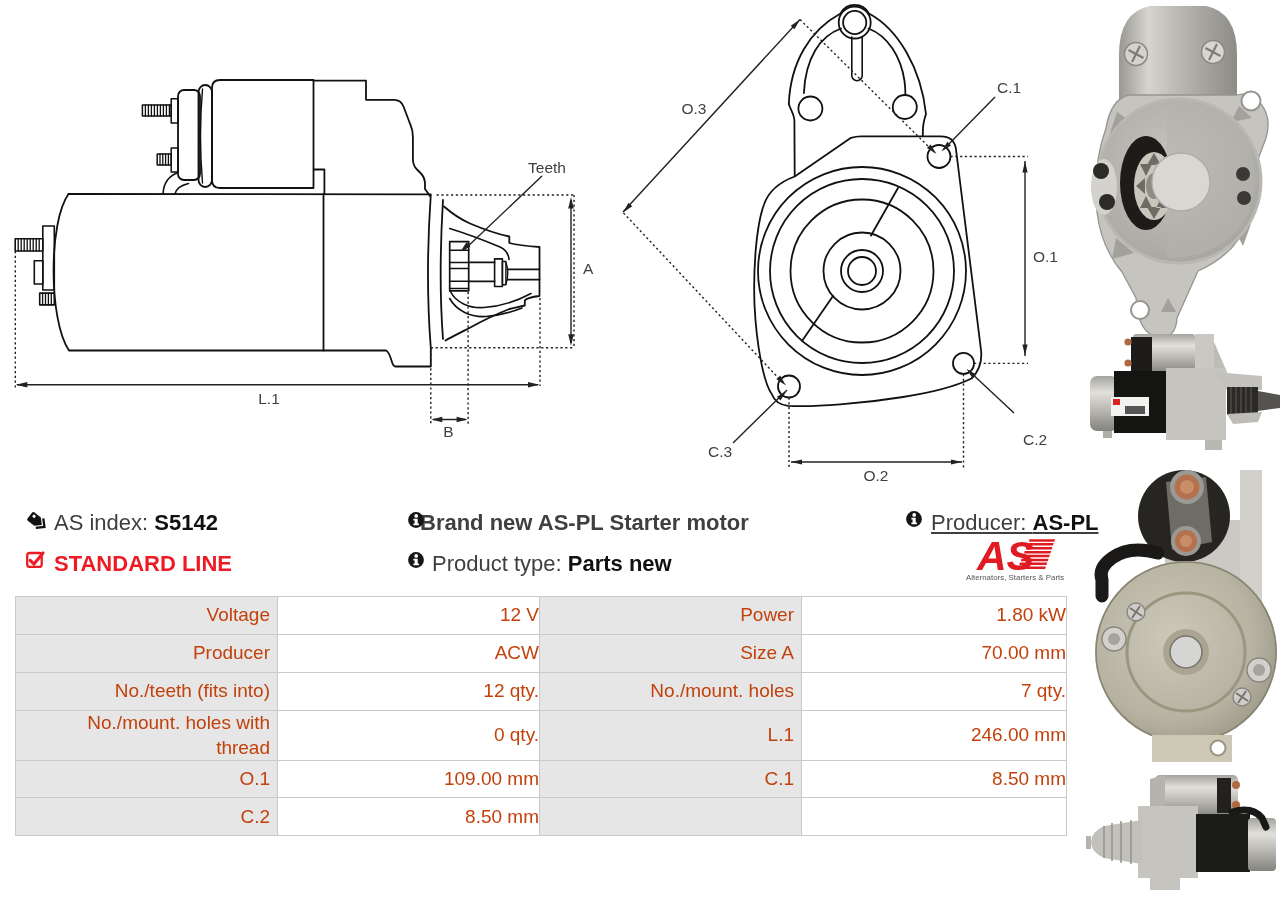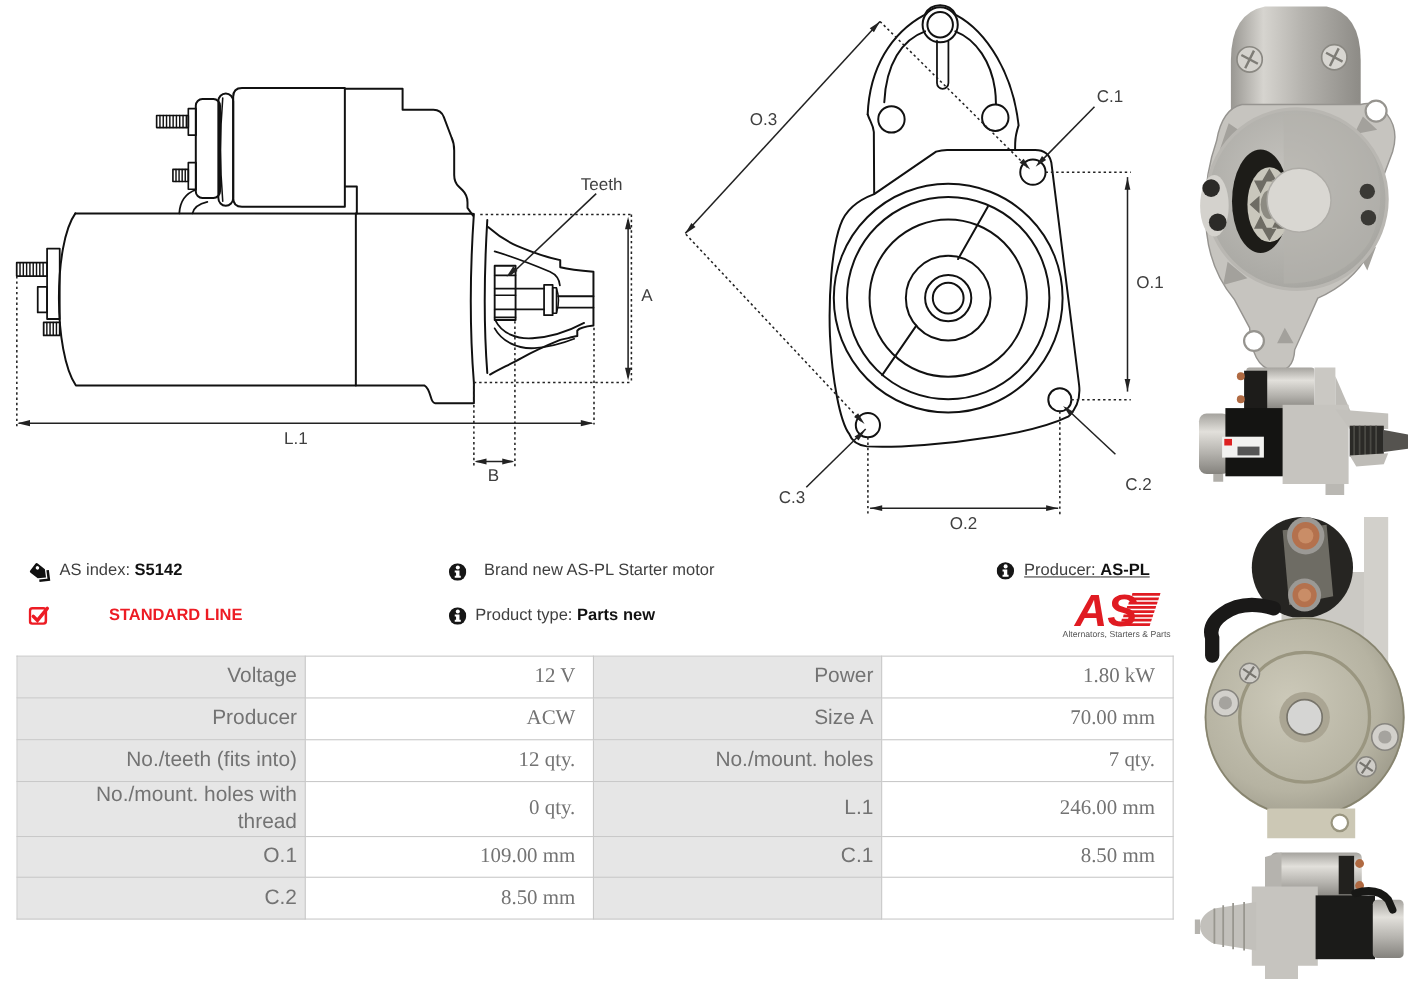--- a/index.html
+++ b/index.html
@@ -1,26 +1,26 @@
 <!DOCTYPE html>
 <html><head>
 <meta charset="utf-8">
 <style>
 html,body{margin:0;padding:0;background:#fff;}
 #page{position:relative;width:1286px;height:898px;background:#fff;overflow:hidden;
   font-family:"Liberation Sans",sans-serif;}
 .abs{position:absolute;}
-.inforow{position:absolute;font-size:15px;color:#3f3f3f;white-space:nowrap;}
+.inforow{position:absolute;font-size:22px;color:#3f3f3f;white-space:nowrap;}
 .inforow b{color:#111;}
 .red{color:#ed1c24;font-weight:bold;}
 #spec{position:absolute;left:15px;top:596px;border-collapse:collapse;table-layout:fixed;}
-#spec td{border:1px solid #c9c9c9;font-size:19px;color:#737373;text-align:right;
+#spec td{border:1px solid #c9c9c9;font-size:19px;color:#c2410c;text-align:right;
   padding:0 7px 0 6px;vertical-align:middle;line-height:1.3;}
 #spec td.lab{background:#e6e6e6;}
-#spec td.val{background:#fff;padding-right:16px;font-family:Liberation Serif, serif;}
+#spec td.val{background:#fff;padding-right:0;}
 </style>
 </head>
 <body>
 <div id="page">
 
 <svg class="abs" style="left:0;top:0" width="610" height="460" viewBox="0 0 610 460">
 <g fill="none" stroke="#111" stroke-width="1.8" stroke-linejoin="round" stroke-linecap="round">
 
  <path d="M68.5 194 C 48.5 222 48.5 320 69 350.5 L 386 350.5 C 389 352 390.5 357 391.5 360.5 C 392.3 363.5 393.5 366.5 395.5 366.5 L 430.8 366.5 L 430.8 348"></path>
  <path d="M68.5 194 L 430 194.4"></path>
@@ -285,22 +285,22 @@
  <rect x="1196" y="814" width="54" height="58" fill="#1b1b19"></rect>
  <rect x="1248" y="818" width="28" height="53" rx="4" fill="url(#metv)"></rect>
  <path d="M1142 820 L1142 864 L1104 858 Q1091 852 1091 842 Q1091 832 1104 826 Z" fill="#c2c0bb"></path>
  <path d="M1104 826 L1104 858 M1112 823 L1112 861 M1121 821 L1121 863 M1131 820 L1131 864" stroke="#98968f" stroke-width="1.6" fill="none"></path>
  <path d="M1091 836 L1086 836 L1086 849 L1091 849 Z" fill="#b5b3ae"></path>
  <path d="M1232 812 Q1252 806 1262 818 L1266 827" fill="none" stroke="#181816" stroke-width="7" stroke-linecap="round"></path>
 </g>
 </svg>
 
 <div class="inforow" style="left:54px;top:510px;">AS index: <b>S5142</b></div>
-<div class="inforow red" style="left:54px;top:551px;margin-left:45px;">STANDARD LINE</div>
-<div class="inforow" style="left:440px;top:510px;">Brand new AS-PL Starter motor</div>
+<div class="inforow red" style="left:54px;top:551px;">STANDARD LINE</div>
+<div class="inforow" style="left:420px;top:510px;font-weight:bold;">Brand new AS-PL Starter motor</div>
 <div class="inforow" style="left:432px;top:551px;">Product type: <b>Parts new</b></div>
 <div class="inforow" style="left:931px;top:510px;text-decoration:underline;">Producer: <b>AS-PL</b></div>
 
 <svg class="abs" style="left:25px;top:508px" width="24" height="24" viewBox="0 0 24 24">
  <g transform="translate(8.1,3.4) rotate(38)">
   <path d="M1.5 0 L9.8 0 L15.2 5.3 L9.8 10.6 L1.5 10.6 Q0 10.6 0 9.1 L0 1.5 Q0 0 1.5 0 Z" fill="#111"></path>
   <circle cx="3.7" cy="3.2" r="1.6" fill="#fff"></circle>
   <path d="M12.3 -0.8 L18.5 5.3 L12.3 11.4" fill="none" stroke="#111" stroke-width="2.3"></path>
  </g>
 </svg>

